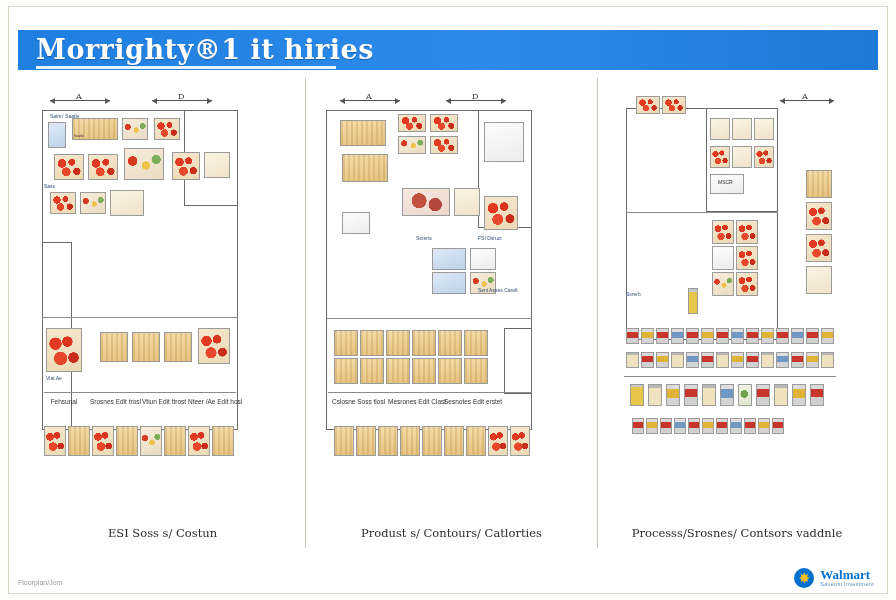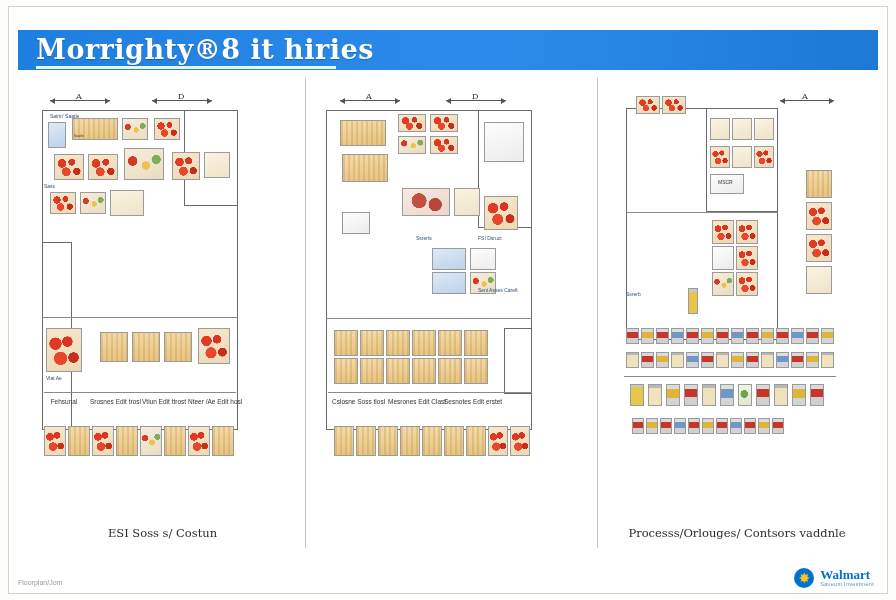--- a/index.html
+++ b/index.html
@@ -291,21 +291,21 @@
 </head>
 <body>
 
 <div id="poster">
 
   <div class="page-frame"></div>
 
   <div class="title-band">
     <div class="band-inner"></div>
   </div>
-  <div class="poster-title">Morrighty®8 it hiries</div>
+  <div class="poster-title">Morrighty®1 it hiries</div>
   <div class="title-underline"></div>
 
   <div class="panels">
 
     <div class="panel p1">
       <div class="plan">
 
         <div class="dim-arrow" style="left:18px; top:8px; width:60px;"></div>
         <div class="dim-label" style="left:44px; top:0px;">A</div>
         <div class="dim-arrow" style="left:120px; top:8px; width:60px;"></div>
@@ -417,20 +417,21 @@
         <div class="tile sw-bread" style="left:104px; top:334px; width:20px; height:30px;"></div>
         <div class="tile sw-bread" style="left:126px; top:334px; width:20px; height:30px;"></div>
         <div class="tile sw-bread" style="left:148px; top:334px; width:20px; height:30px;"></div>
         <div class="tile sw-tomato" style="left:170px; top:334px; width:20px; height:30px;"></div>
         <div class="tile sw-tomato" style="left:192px; top:334px; width:20px; height:30px;"></div>
 
         <div class="note" style="left:98px; top:144px;">Ssrerts</div>
         <div class="note" style="left:160px; top:144px;">FSI Dsruct</div>
         <div class="note" style="left:160px; top:196px;">Seni Asses Careft</div>
       </div>
+      <div class="panel-caption">Produst s/ Contours/ Catlorties</div>
     </div>
 
     <div class="panel p3">
       <div class="plan">
 
         <div class="dim-arrow" style="left:170px; top:8px; width:54px;"></div>
         <div class="dim-label" style="left:192px; top:0px;">A</div>
 
         <div class="wall" style="left:16px; top:16px; width:152px; height:232px;"></div>
         <div class="thin-line" style="left:16px; top:120px; width:152px; height:1px;"></div>
@@ -513,21 +514,21 @@
         <div class="tile sw-can2" style="left:92px; top:326px; width:12px; height:16px;"></div>
         <div class="tile sw-can" style="left:106px; top:326px; width:12px; height:16px;"></div>
         <div class="tile sw-can3" style="left:120px; top:326px; width:12px; height:16px;"></div>
         <div class="tile sw-can" style="left:134px; top:326px; width:12px; height:16px;"></div>
         <div class="tile sw-can2" style="left:148px; top:326px; width:12px; height:16px;"></div>
         <div class="tile sw-can" style="left:162px; top:326px; width:12px; height:16px;"></div>
 
         <div class="note" style="left:16px; top:200px;">Ssrerb</div>
         <div class="note" style="left:108px; top:88px; color:#2f2f2f;">MSCR</div>
       </div>
-      <div class="panel-caption">Processs/Orlouges/ Contsors vaddnle</div>
+      <div class="panel-caption">Processs/Srosnes/ Contsors vaddnle</div>
     </div>
 
   </div>
 
   <div class="footer-note">Floorplan/Jom</div>
 
   <div class="brand">
     <div class="brand-spark"></div>
     <div class="brand-text">
       <div class="brand-name">Walmart</div>

